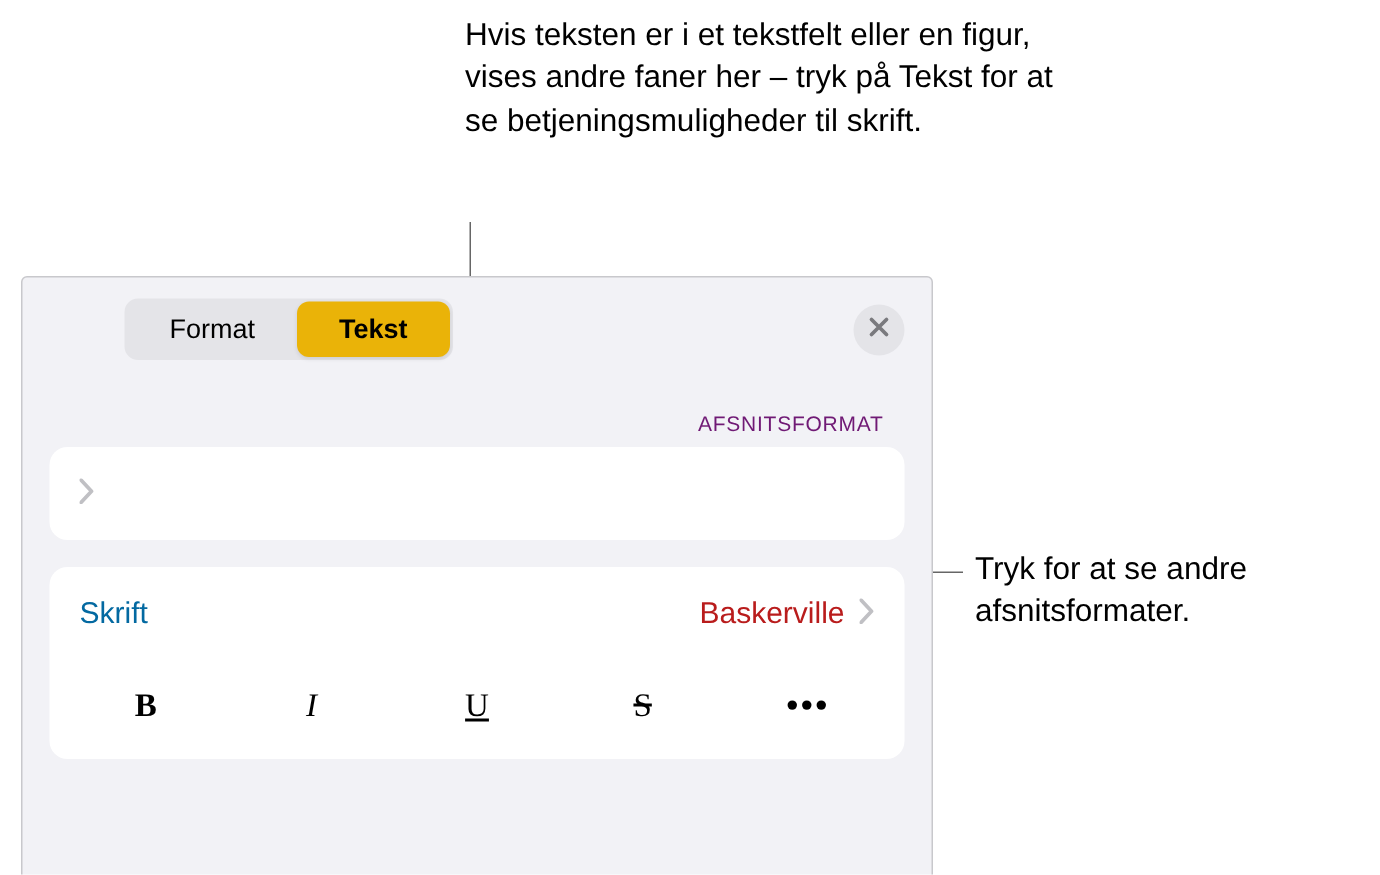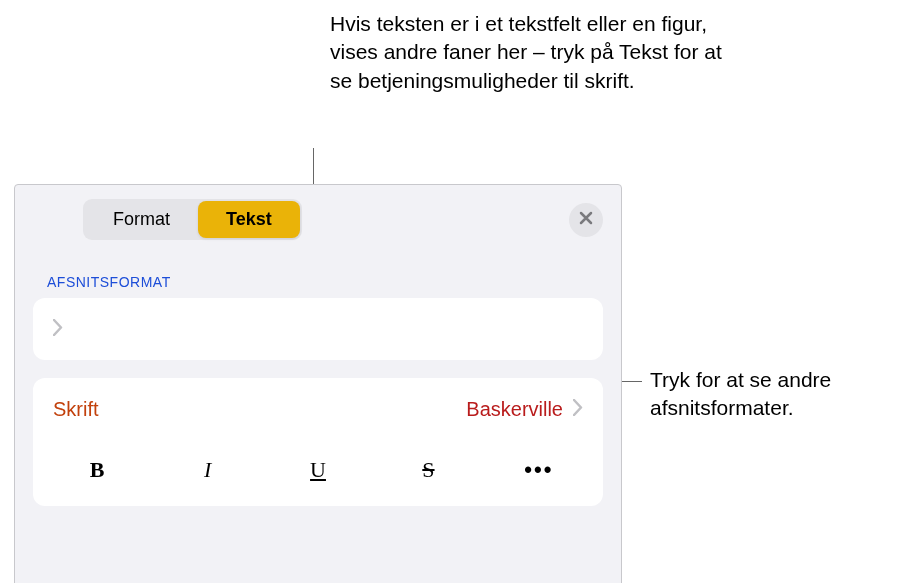--- a/index.html
+++ b/index.html
@@ -15,21 +15,20 @@
       position: relative;
     }
     .callout-top {
       position: absolute;
       left: 310px;
       top: 10px;
       width: 400px;
       font-size: 21px;
       line-height: 1.35;
       color: #000;
-      margin-left: 20px;
     }
     .callout-right {
       position: absolute;
       left: 650px;
       top: 366px;
       width: 260px;
       font-size: 21px;
       line-height: 1.35;
       color: #000;
     }
@@ -96,23 +95,24 @@
       align-items: center;
       justify-content: center;
       cursor: pointer;
       color: #7a7a7e;
       font-size: 18px;
       font-weight: 600;
     }
     .section-label {
       font-size: 14px;
       letter-spacing: 0.5px;
-      color: #1d4ed8;
+      color: #701a75;
       padding: 24px 32px 8px 32px;
       text-transform: uppercase;
+      text-align: right;
     }
     .card {
       background: #fff;
       margin: 0 18px;
       border-radius: 12px;
     }
     .row {
       display: flex;
       align-items: center;
       padding: 18px 20px;
@@ -123,21 +123,21 @@
       font-size: 26px;
       color: #000;
       flex: 1;
     }
     .chevron {
       color: #c0c0c4;
       font-size: 22px;
     }
     .font-label {
       font-size: 20px;
-      color: #c2410c;
+      color: #0369a1;
       flex: 1;
     }
     .font-value {
       font-size: 20px;
       color: #b91c1c;
       margin-right: 10px;
     }
     .style-buttons {
       display: flex;
       justify-content: space-around;

